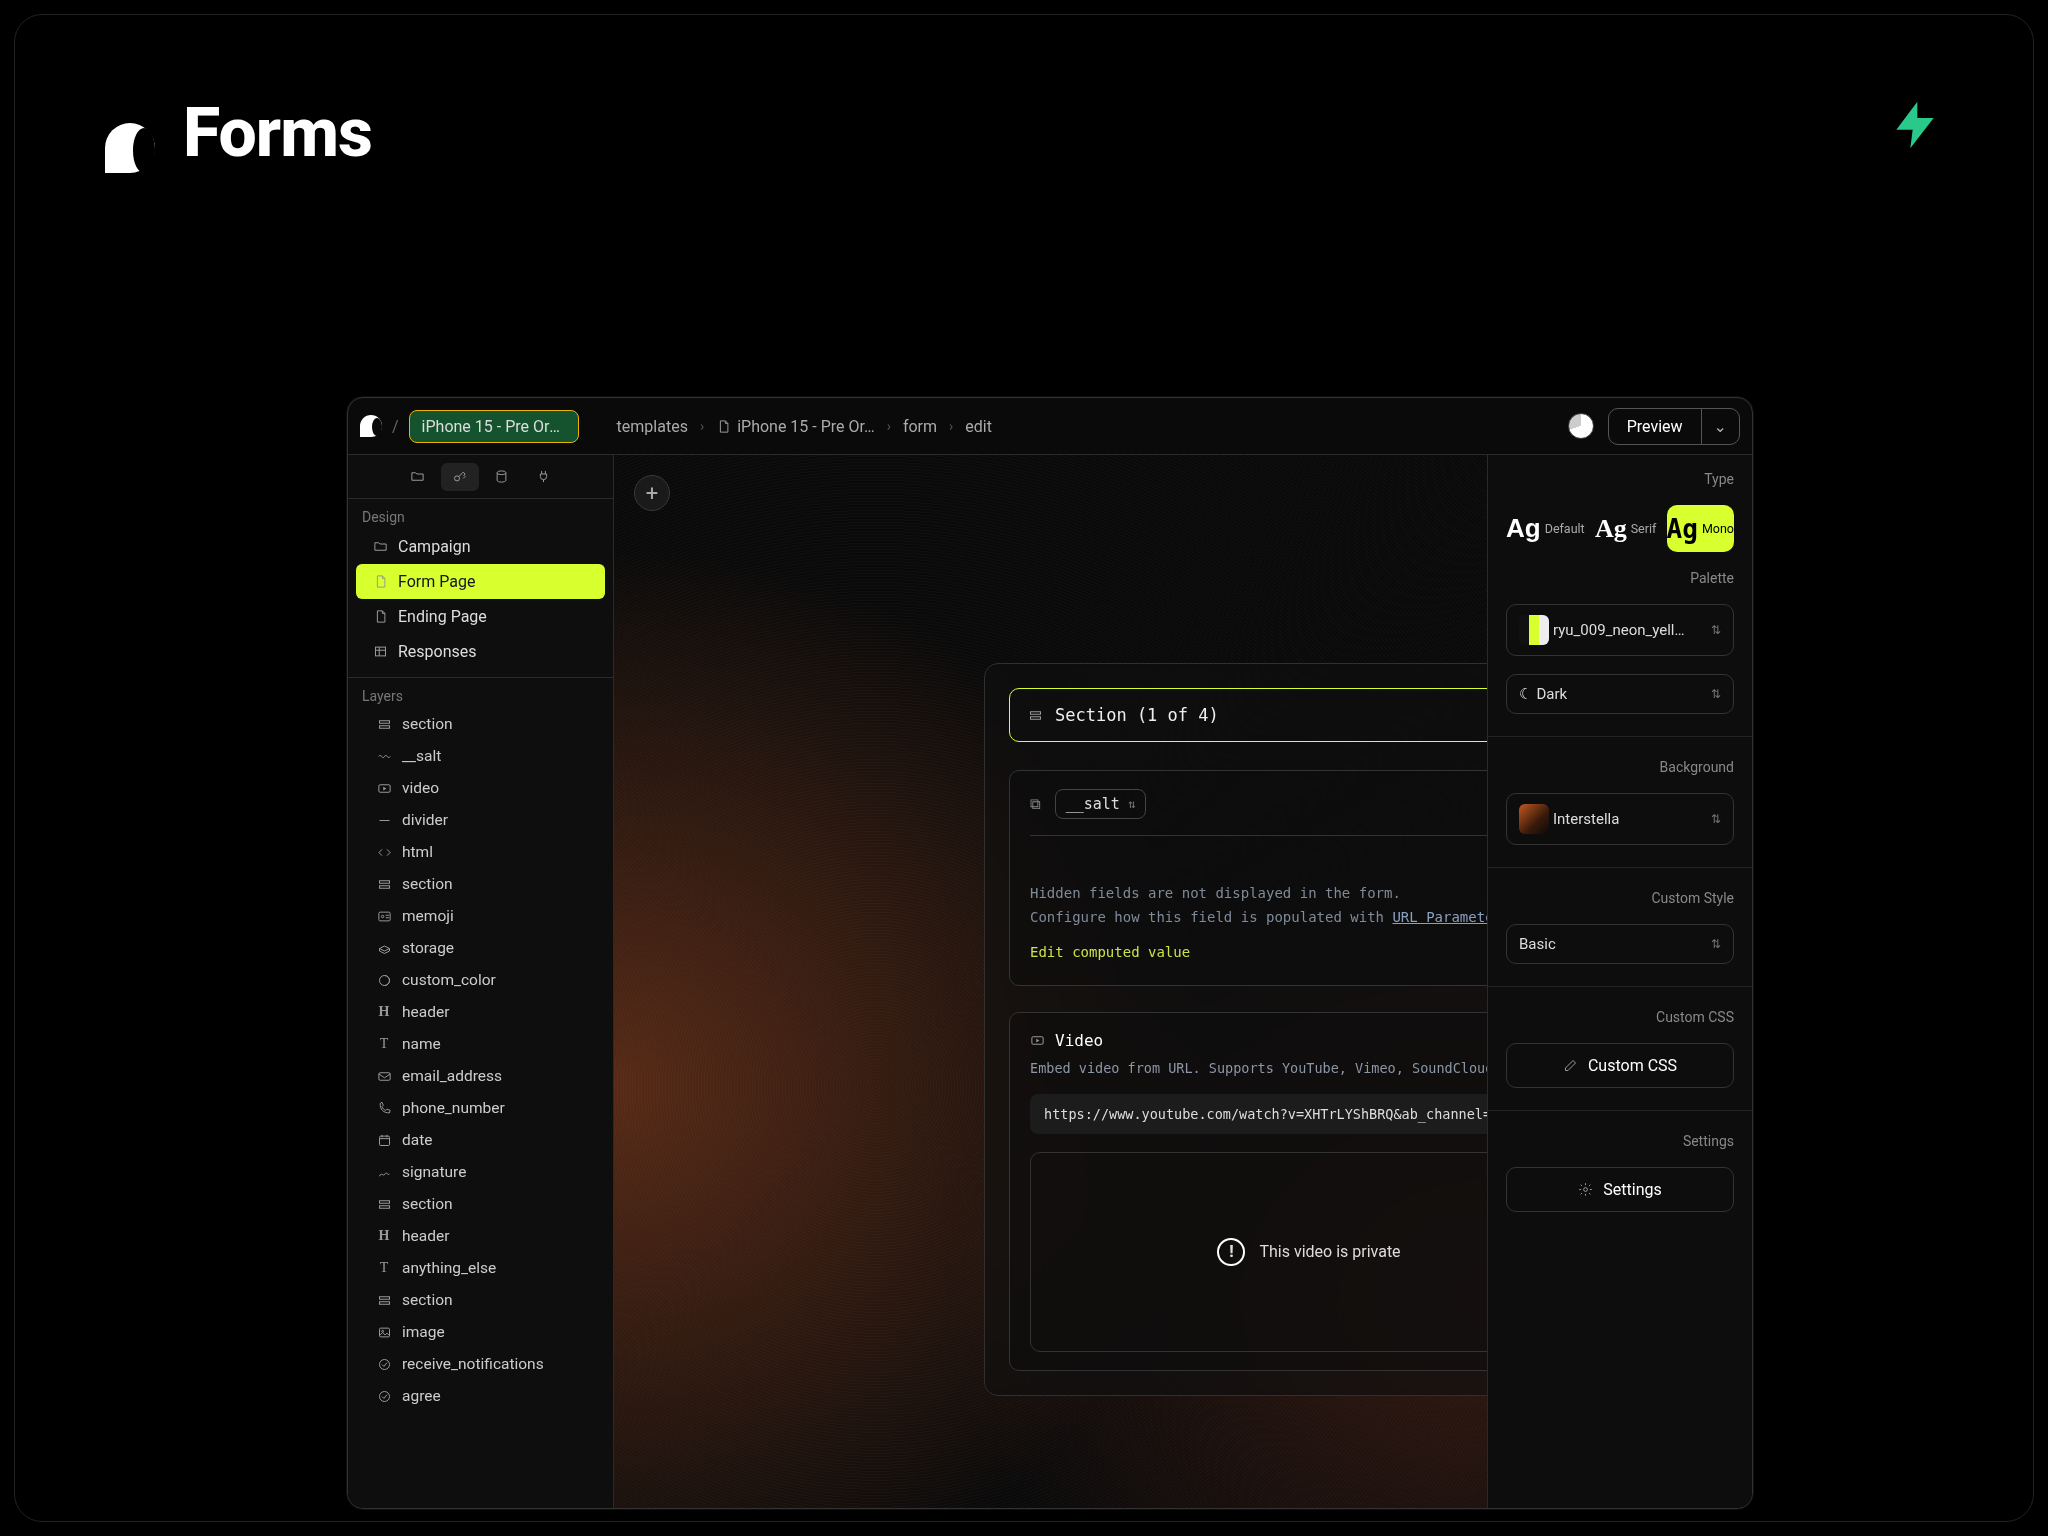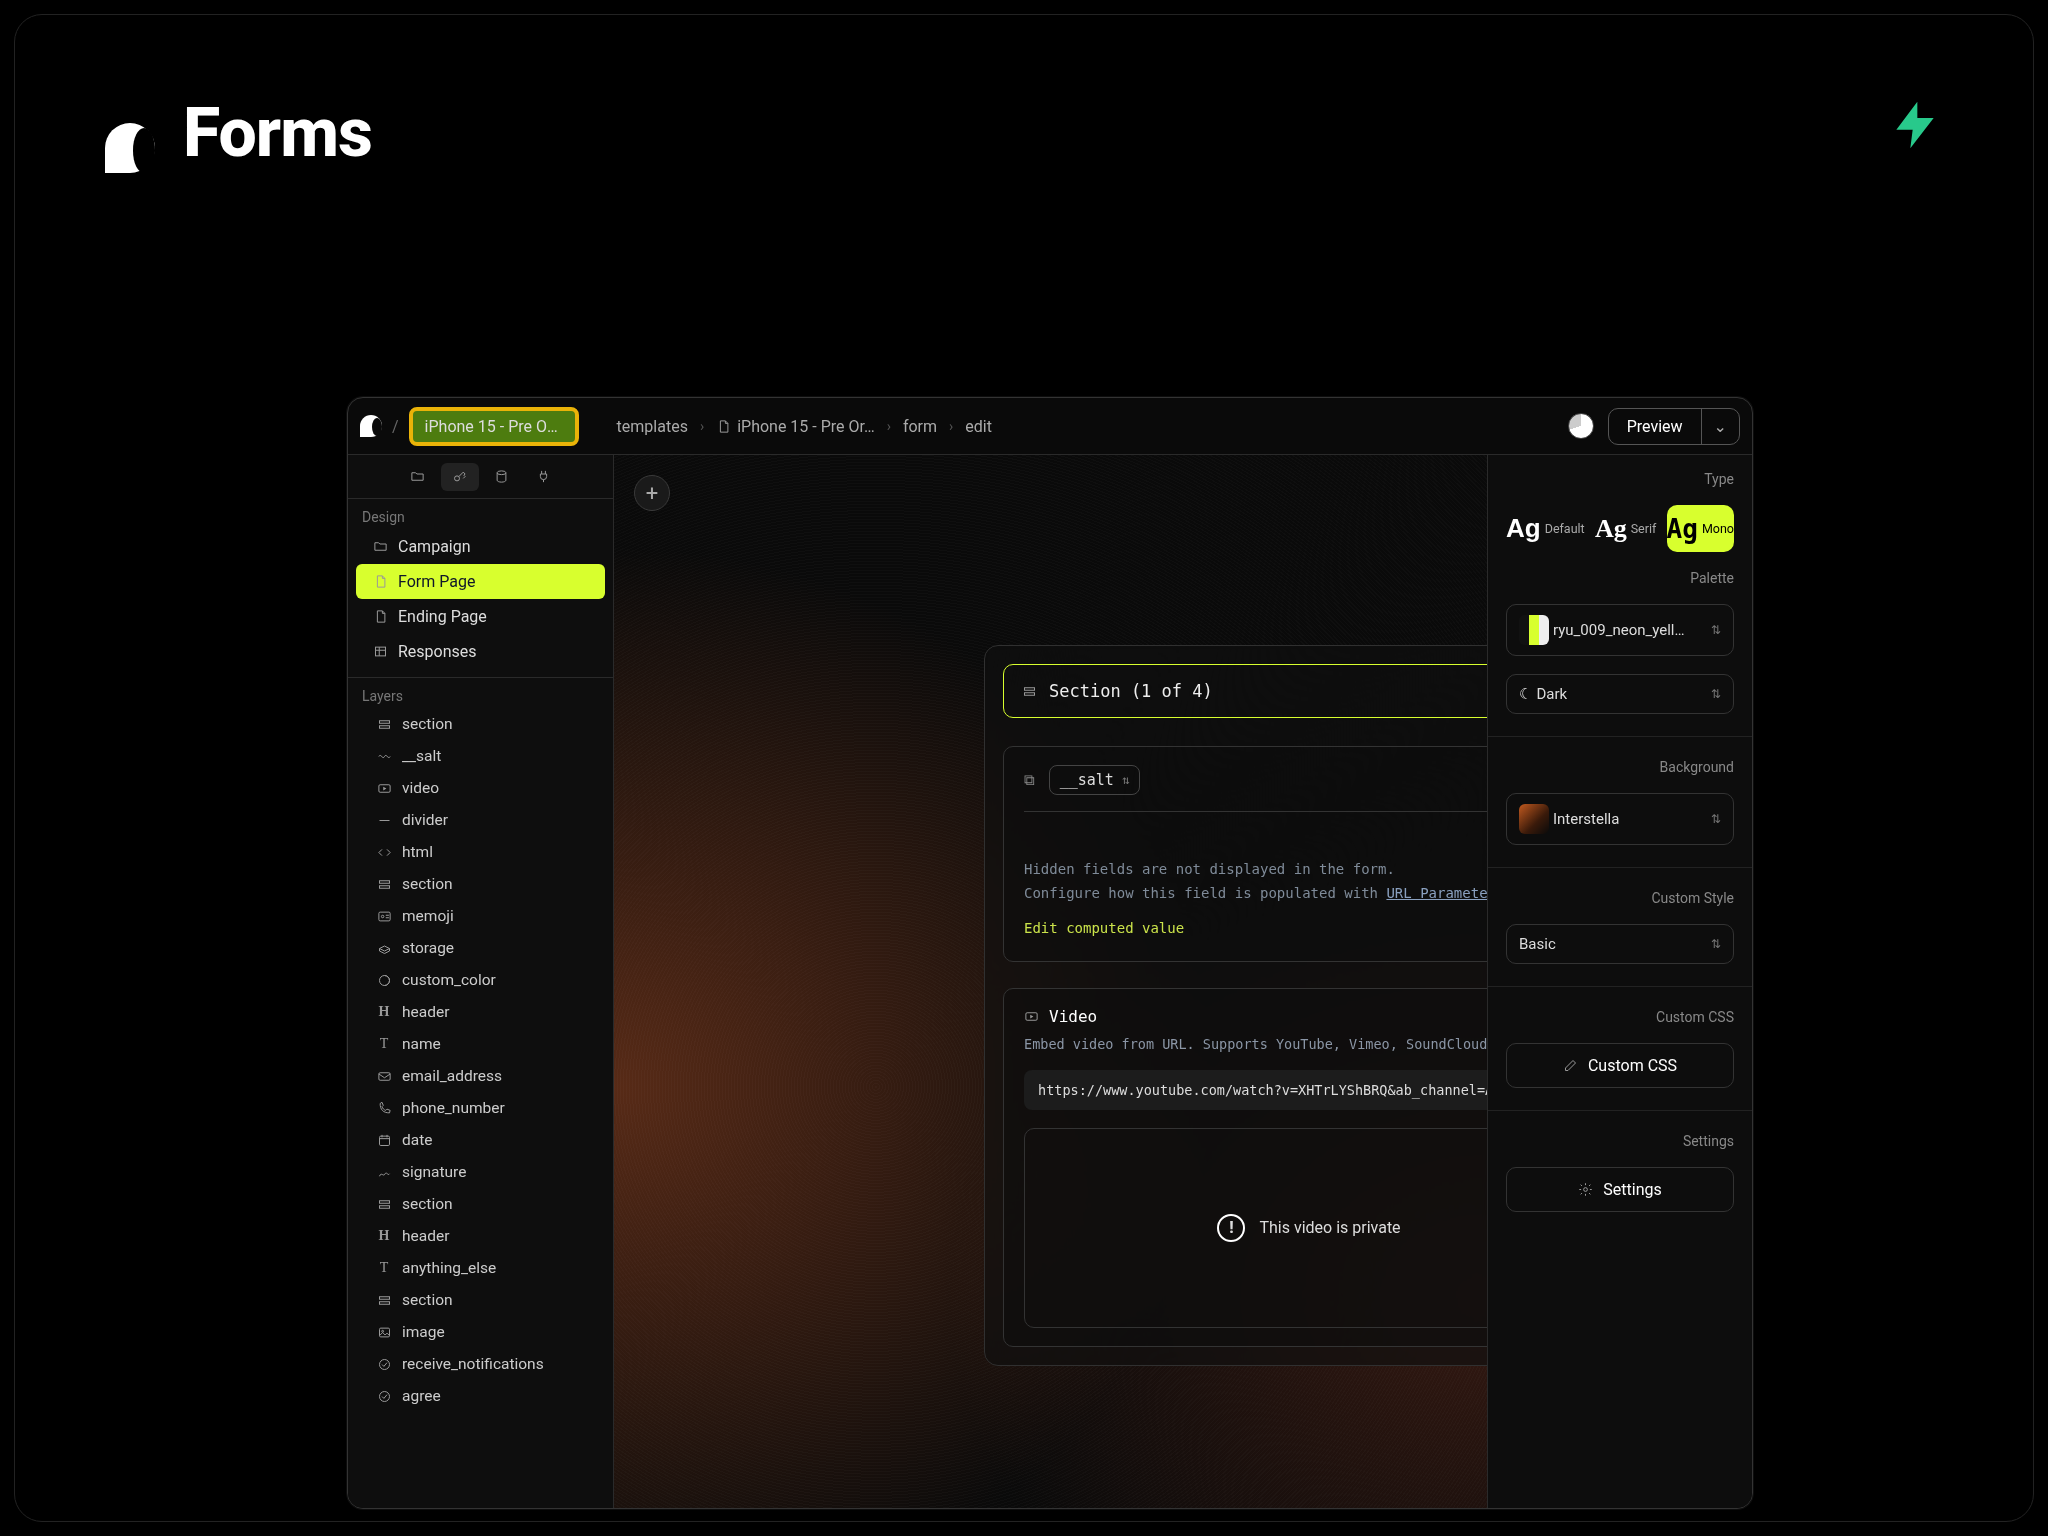--- a/index.html
+++ b/index.html
@@ -64,22 +64,22 @@
   display:flex; align-items:center;
   border-bottom: 1px solid #2a2a2a;
   padding: 0 12px;
   gap: 10px;
 }
 .mini-logo { width:22px; height:22px; position:relative; }
 .mini-logo::before{content:"";position:absolute;inset:0;background:#fff;border-radius:50% 50% 50% 0;}
 .mini-logo::after{content:"";position:absolute;left:55%;top:12%;width:45%;height:85%;background:#0a0a0a;border-radius:50%;}
 .slash { color:#666; font-size:16px; }
 .project-pill {
-  border:4px solid #eab308; border-radius:8px;
-  padding: 6px 12px; font-size:16px; color:#ddd; background:#4d7c0f;
+  border:1px solid #eab308; border-radius:8px;
+  padding: 6px 12px; font-size:16px; color:#ddd; background:#14532d;
   max-width: 170px; overflow:hidden; white-space:nowrap;
 }
 .breadcrumbs { display:flex; align-items:center; gap:12px; margin-left: 28px; font-size:16px; color:#ccc;}
 .bc-item { color:#aaa; }
 .bc-doc { display:inline-flex; align-items:center; gap:6px;}
 .chev { color:#555; font-size:14px;}
 .topbar-right { margin-left:auto; display:flex; align-items:center; gap:14px;}
 .avatar-circle{ width:26px;height:26px;border-radius:50%;
   background: conic-gradient(#fff 0 70%, #ccc 70% 100%); border:1px solid #444;
 }
@@ -111,24 +111,24 @@
     #0a0a0a;
 }
 .canvas::before{
   content:""; position:absolute; inset:0; pointer-events:none;
   background-image:
     repeating-radial-gradient(circle at 30% 60%, rgba(255,255,255,0.02) 0 1px, transparent 1px 3px);
   mix-blend-mode: screen;
 }
 .add-btn { position:absolute; left:20px; top:20px; width:36px; height:36px; border-radius:50%; background:#1a1a1a; border:1px solid #3a3a3a; display:flex; align-items:center; justify-content:center; color:#aaa; font-size:22px;}
 .form-card {
-  position:absolute; left: 370px; top: 190px; width: 650px;
+  position:absolute; left: 370px; top: 208px; width: 650px;
   border:1px solid #303030; border-radius:14px; background:rgba(15,15,15,0.65);
   backdrop-filter: blur(2px);
-  padding: 18px;
+  padding: 24px;
 }
 .section-header {
   border:1px solid #d8ff2e; border-radius:10px; padding:16px 18px;
   display:flex; align-items:center; justify-content:space-between;
   font-family: ui-monospace, Menlo, monospace; font-size:17px; color:#eee;
 }
 .section-header .left { display:flex; align-items:center; gap:12px;}
 .field-block {
   margin-top: 28px; border:1px solid #333; border-radius:10px; padding:18px 20px 24px;
   background: rgba(12,12,12,0.5);

